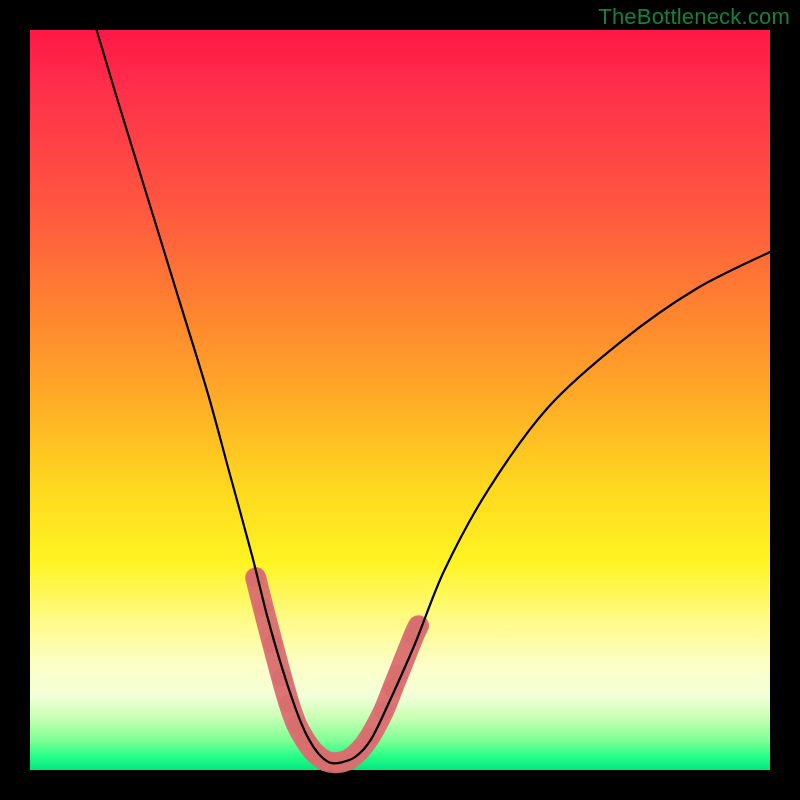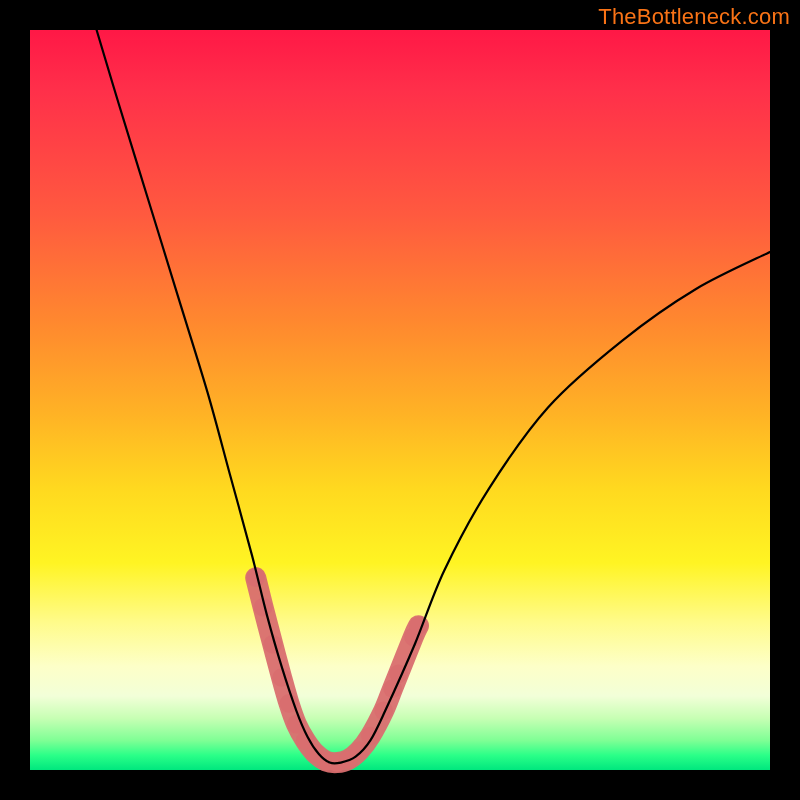--- a/index.html
+++ b/index.html
@@ -41,21 +41,21 @@
       #c7ffb4 93%,
       #7fff95 96%,
       #2bff88 98%,
       #00e77e 100%
     );
   }
   .watermark {
     position: absolute;
     top: 4px;
     right: 10px;
-    color: #f97316;
+    color: #15803d;
     font-size: 22px;
     letter-spacing: 0.2px;
     user-select: none;
   }
   svg.curve {
     position: absolute;
     left: 0;
     top: 0;
     width: 740px;
     height: 740px;

